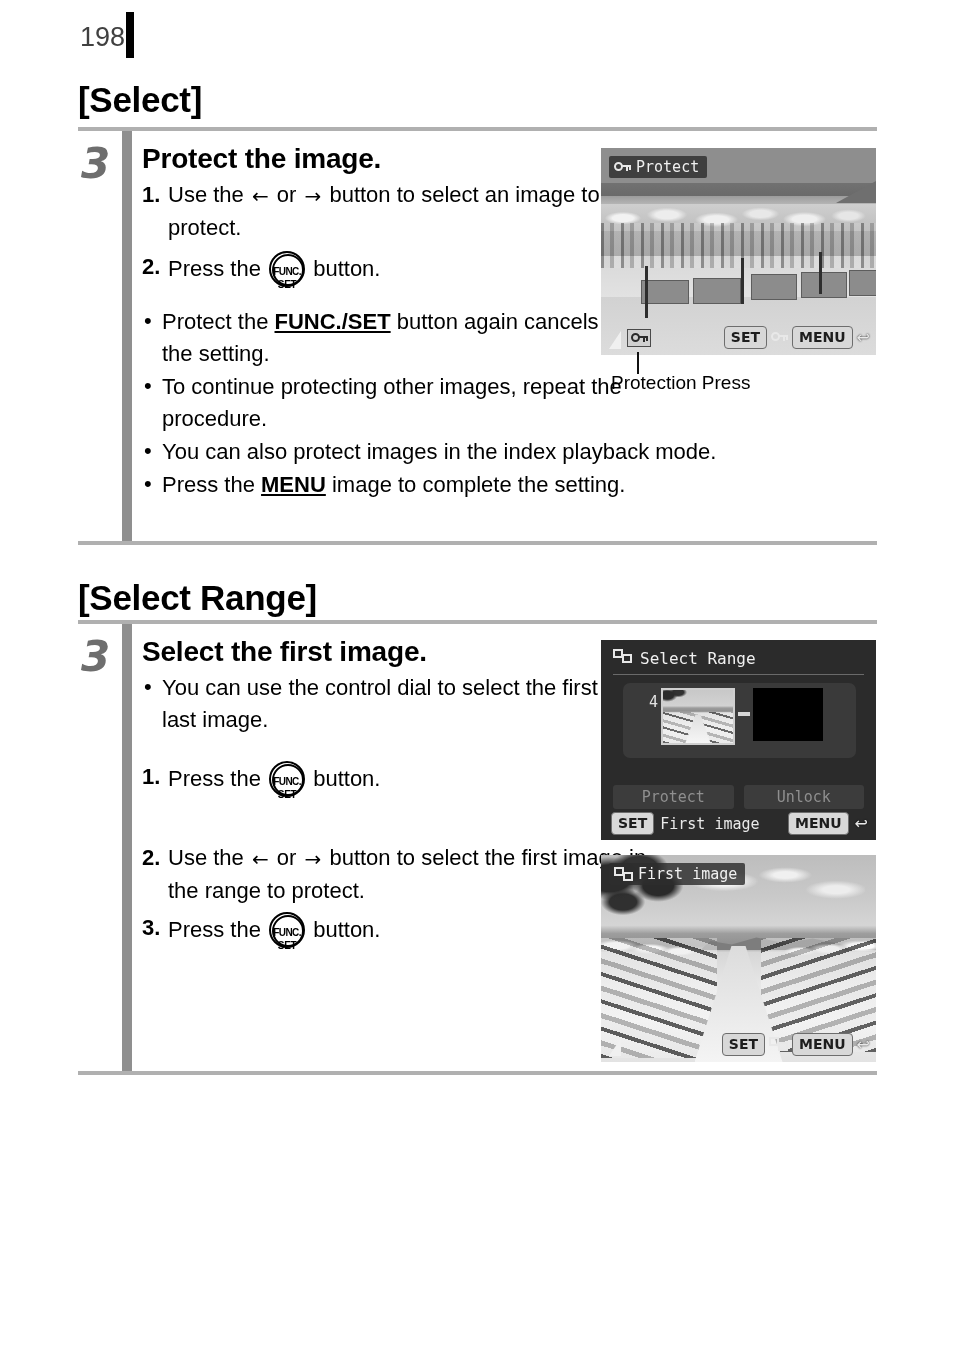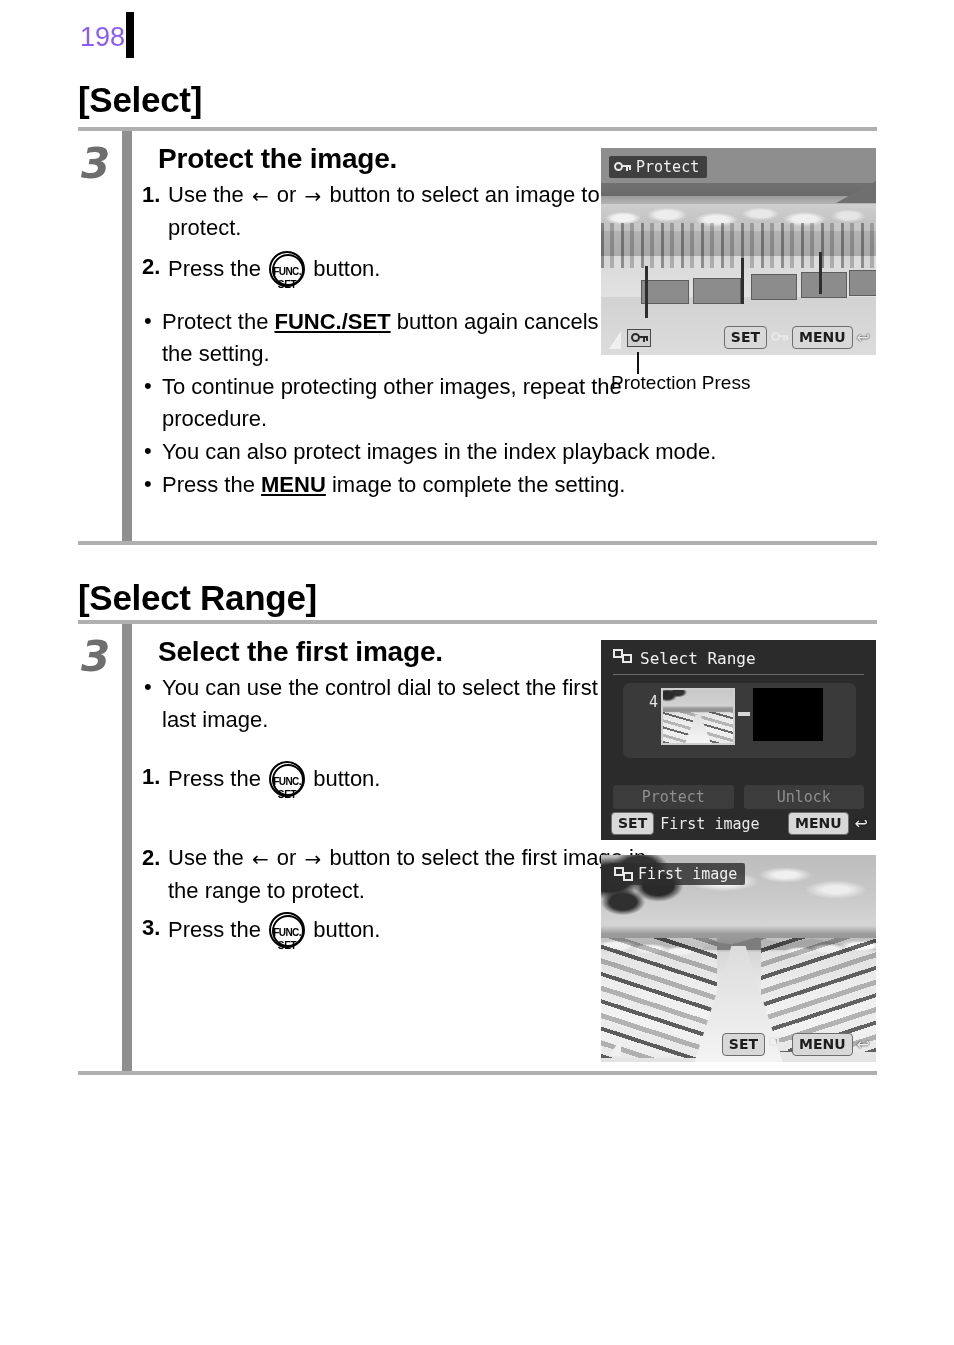--- a/index.html
+++ b/index.html
@@ -20,21 +20,21 @@
   .page-header {
     position: absolute;
     left: 0; top: 0;
     width: 954px; height: 70px;
   }
   .page-number {
     position: absolute;
     left: 80px; top: 22px;
     font-size: 27px;
     letter-spacing: 0px;
-    color: #8b5cf6;
+    color: #404040;
   }
   .page-number-bar {
     position: absolute;
     left: 126px; top: 12px;
     width: 8px; height: 46px;
     background: #000;
   }
 
   
   .section-title {
@@ -83,21 +83,21 @@
     position: absolute;
     left: 64px;
     top: 8px;
     width: 520px;
   }
 
   .step-heading {
     font-size: 28px;
     font-weight: bold;
     letter-spacing: -0.2px;
-    margin: 8px 0 4px 16px;
+    margin: 8px 0 4px 0;
     white-space: nowrap;
   }
 
   
   .num-item {
     position: relative;
     font-size: 22px;
     line-height: 31px;
     padding-left: 26px;
     margin-top: 3px;

